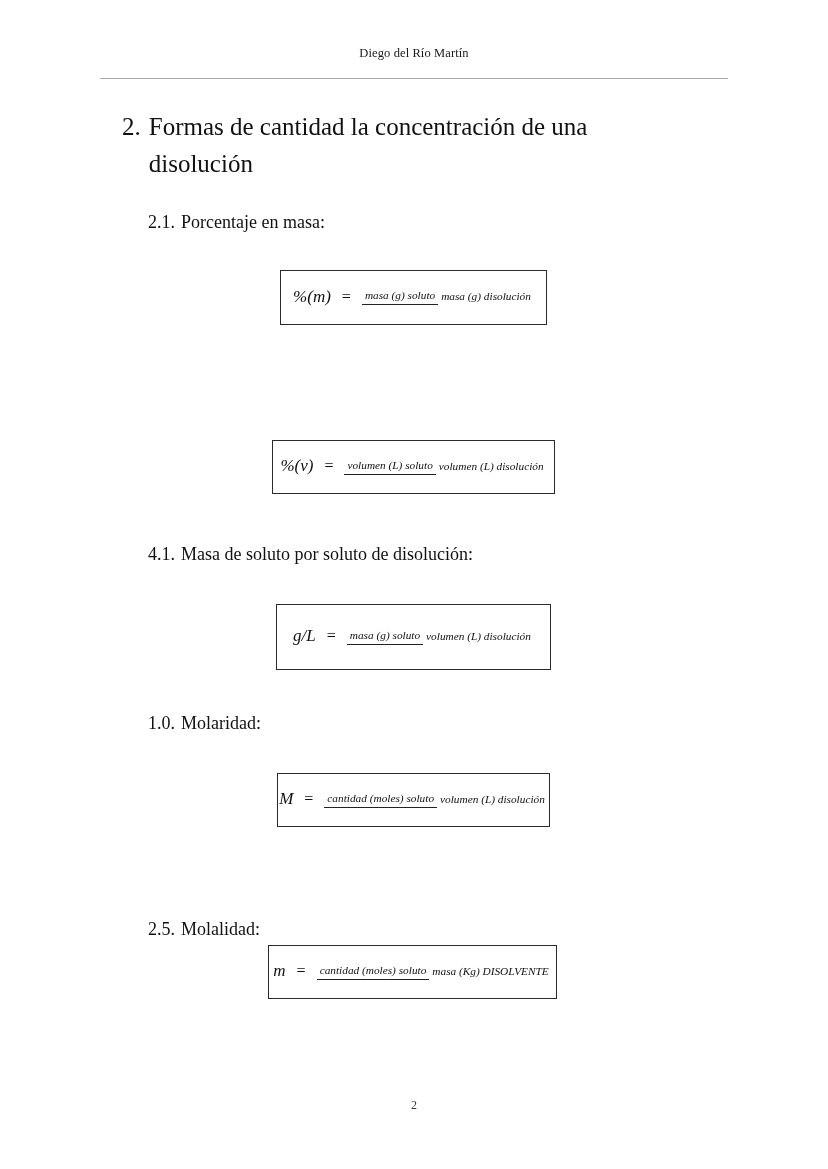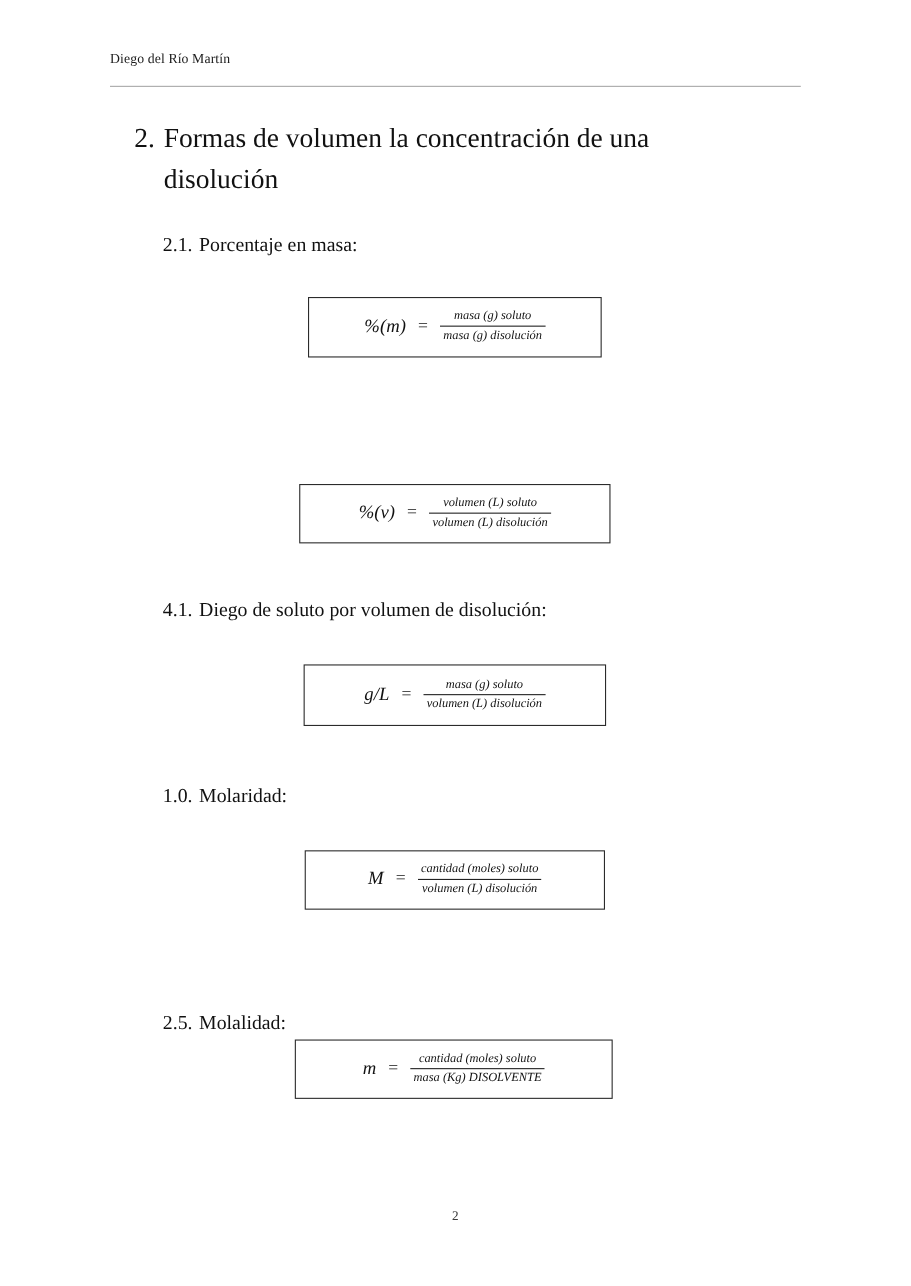--- a/index.html
+++ b/index.html
@@ -21,21 +21,21 @@
     inset: 0;
     background: #ffffff;
   }
 
   
   .header {
     position: absolute;
     left: 100px;
     top: 46px;
     width: 628px;
-    text-align: left;
+    text-align: center;
   }
   .header-author {
     font-family: "Liberation Serif", serif;
     font-size: 12.5px;
     letter-spacing: .1px;
     color: #1a1a1a;
     line-height: 1.2;
   }
   .header-rule {
     position: absolute;
@@ -102,21 +102,21 @@
     white-space: nowrap;
   }
   .eq {
     font-family: "Liberation Serif", serif;
     font-size: 16px;
     color: #111;
     padding: 0 2px;
   }
   .frac {
     display: inline-flex;
-    flex-direction: column;
+    flex-direction: row;
     align-items: stretch;
     text-align: center;
     font-style: italic;
     font-size: 11.3px;
     line-height: 15px;
     color: #111;
     white-space: nowrap;
   }
   .frac .num {
     padding: 0 3px 1px 3px;
@@ -142,21 +142,21 @@
 
 <div class="page">
 
   <div class="header">
     <div class="header-author">Diego del Río Martín</div>
   </div>
   <div class="header-rule"></div>
 
   <div class="section-heading">
     <span class="section-number">2.</span>
-    <span class="section-title">Formas de volumen la concentración de una disolución</span>
+    <span class="section-title">Formas de cantidad la concentración de una disolución</span>
   </div>
 
   <div class="sub-heading" style="top:210px;">
     <span class="sub-num">2.1.</span><span>Porcentaje en masa:</span>
   </div>
   <div class="formula-box" style="left:280px; top:270px; width:267px; height:55px;">
     <div class="formula-inner">
       <span class="lhs">%(m)</span>
       <span class="eq">=</span>
       <span class="frac">
@@ -171,23 +171,23 @@
       <span class="lhs">%(v)</span>
       <span class="eq">=</span>
       <span class="frac">
         <span class="num">volumen (L) soluto</span>
         <span class="den">volumen (L) disolución</span>
       </span>
     </div>
   </div>
 
   <div class="sub-heading" style="top:542px;">
-    <span class="sub-num">4.1.</span><span>Diego de soluto por volumen de disolución:</span>
-  </div>
-  <div class="formula-box" style="left:276px; top:604px; width:275px; height:56px;">
+    <span class="sub-num">4.1.</span><span>Masa de soluto por soluto de disolución:</span>
+  </div>
+  <div class="formula-box" style="left:276px; top:604px; width:275px; height:66px;">
     <div class="formula-inner">
       <span class="lhs">g/L</span>
       <span class="eq">=</span>
       <span class="frac">
         <span class="num">masa (g) soluto</span>
         <span class="den">volumen (L) disolución</span>
       </span>
     </div>
   </div>
 

